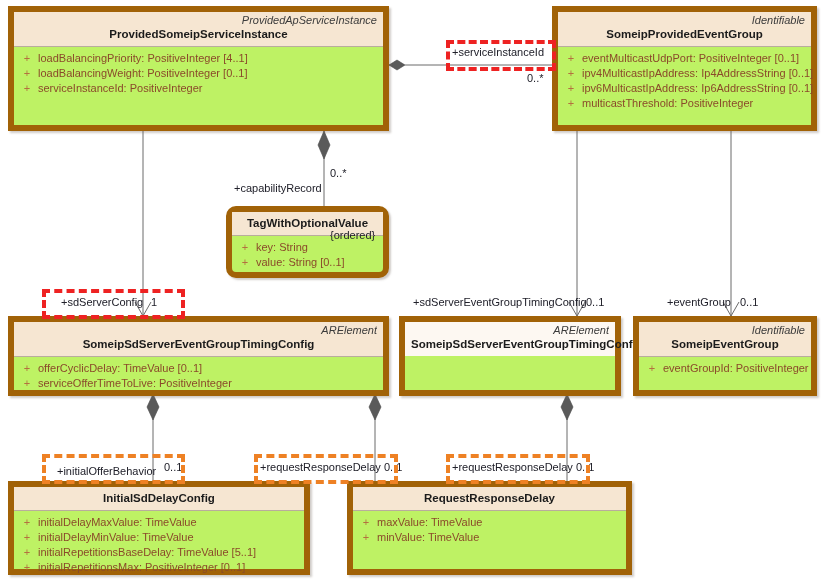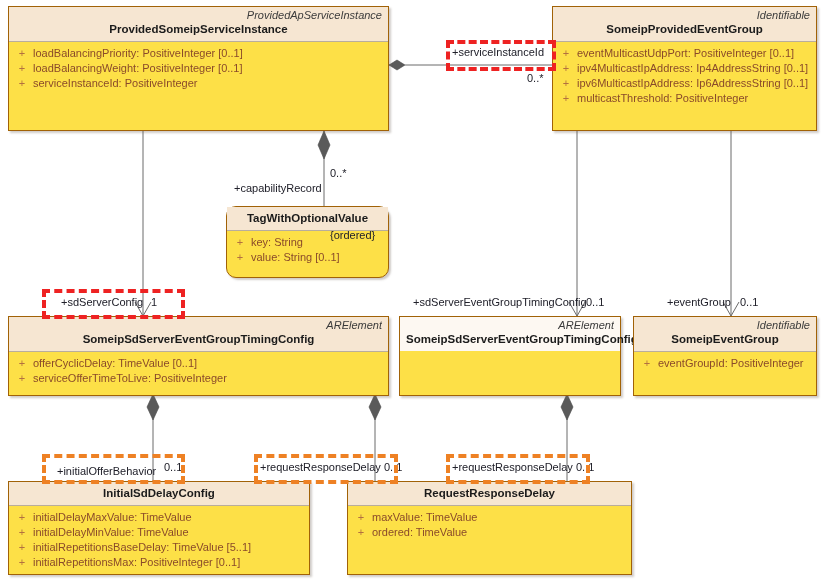--- a/index.html
+++ b/index.html
@@ -10,22 +10,22 @@
     overflow:hidden;
     position:relative;
   }
   #diagram{position:absolute;left:0;top:0;width:824px;height:579px;}
   svg.lines{position:absolute;left:0;top:0;width:824px;height:579px;pointer-events:none;}
 
   
   .uml{
     position:absolute;
     box-sizing:border-box;
-    border:1px solid #a16207;
-    background:#fde047;
+    border:6px solid #a16207;
+    background:#bef264;
     box-shadow:2px 2px 2px rgba(120,110,100,.35);
     z-index:5;
   }
   .uml .hdr{
     background:#f6e6d2;
     border-bottom:1px solid #b9ad9c;
     padding:2px 6px 4px 6px;
     position:relative;
   }
   .stereo{
@@ -160,21 +160,21 @@
   </svg>
 
   <div class="uml" style="left:8px;top:6px;width:381px;height:125px;">
     <div class="hdr">
       <div class="stereo">ProvidedApServiceInstance</div>
       <div class="cname">ProvidedSomeipServiceInstance</div>
     </div>
     <div class="attrs">
       <div class="attr">
         <span class="vis">+</span>
-        <span class="txt">loadBalancingPriority: PositiveInteger [0..1]</span>
+        <span class="txt">loadBalancingPriority: PositiveInteger [4..1]</span>
       </div>
       <div class="attr">
         <span class="vis">+</span>
         <span class="txt">loadBalancingWeight: PositiveInteger [0..1]</span>
       </div>
       <div class="attr">
         <span class="vis">+</span>
         <span class="txt">serviceInstanceId: PositiveInteger</span>
       </div>
     </div>
@@ -286,21 +286,21 @@
     <div class="hdr">
       <div class="cname" style="padding-top:2px;">RequestResponseDelay</div>
     </div>
     <div class="attrs">
       <div class="attr">
         <span class="vis">+</span>
         <span class="txt">maxValue: TimeValue</span>
       </div>
       <div class="attr">
         <span class="vis">+</span>
-        <span class="txt">ordered: TimeValue</span>
+        <span class="txt">minValue: TimeValue</span>
       </div>
     </div>
   </div>
 
   <div class="elabel" style="left:452px;top:46px;">+serviceInstanceId</div>
   <div class="mult" style="left:527px;top:72px;">0..*</div>
 
   <div class="elabel" style="left:234px;top:182px;">+capabilityRecord</div>
   <div class="mult" style="left:330px;top:167px;">0..*</div>
   <div class="ordered" style="left:330px;top:182px;margin-top:47px;">{ordered}</div>

